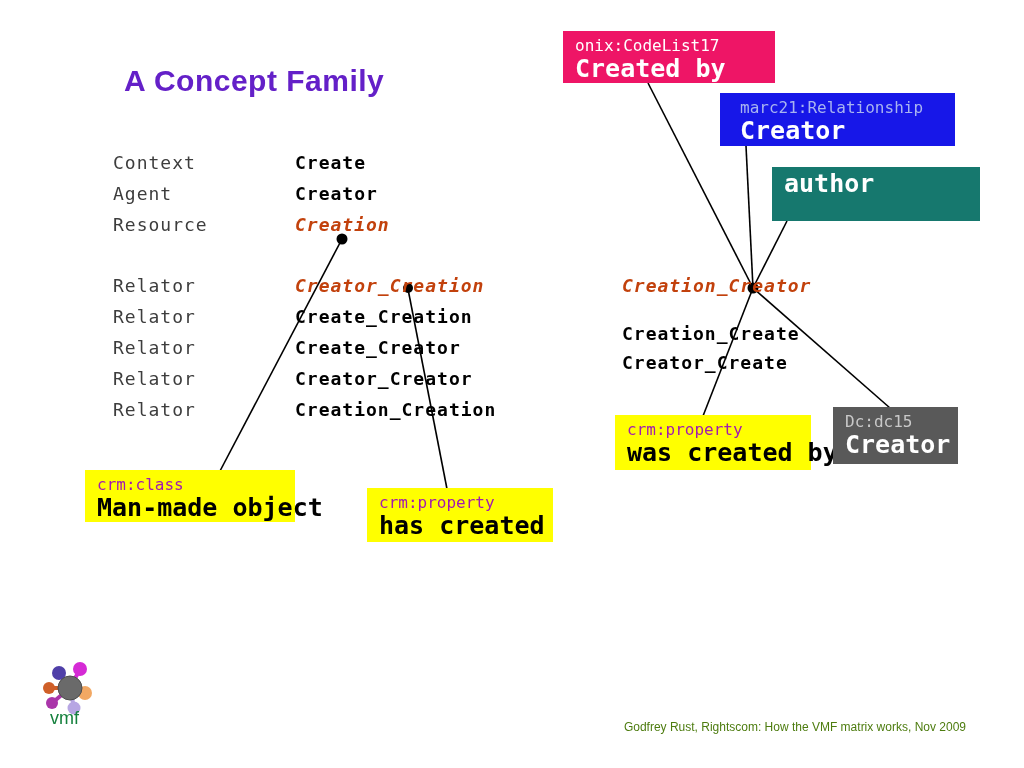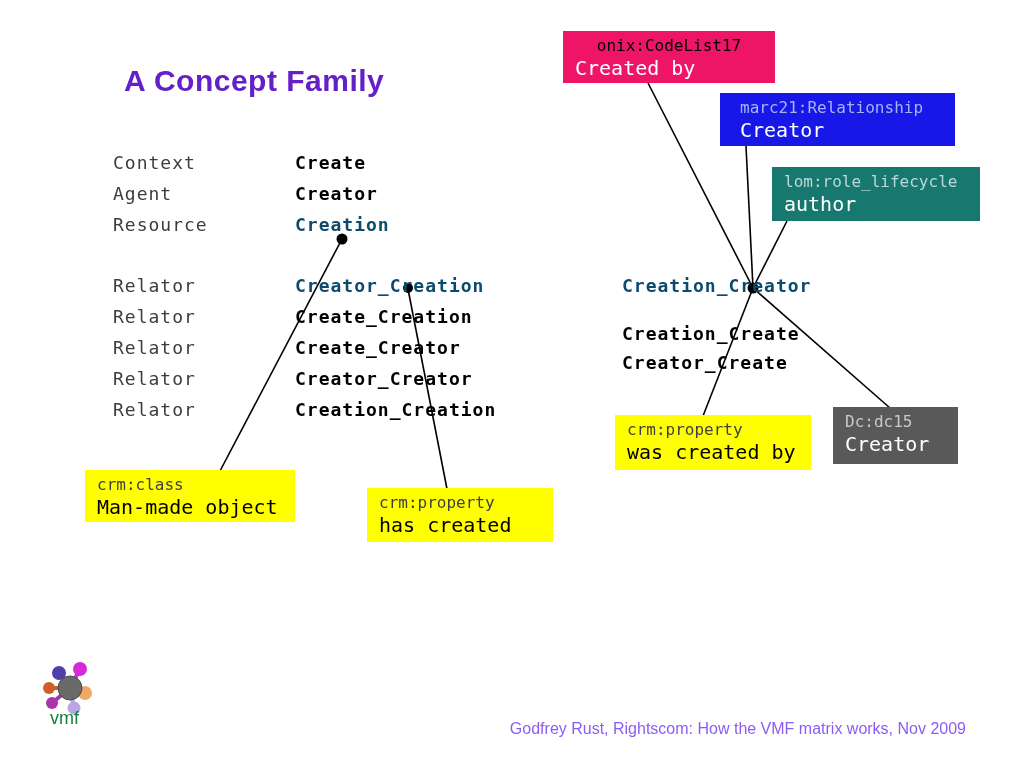--- a/index.html
+++ b/index.html
@@ -8,52 +8,52 @@
 
   .title{position:absolute;left:112px;top:52px;margin:12px;
          font-family:"Liberation Sans",sans-serif;font-weight:bold;
          font-size:30px;color:#6420C8;letter-spacing:0.5px;}
 
   
   .trow{position:absolute;left:113px;height:31px;line-height:31px;
         font-size:18px;letter-spacing:1px;white-space:nowrap;}
   .trow .lbl{display:inline-block;width:182px;color:#3d3d3d;font-weight:normal;}
   .trow .val{font-weight:bold;color:#000;}
-  .trow .val.pink{color:#0c4a6e;}
+  .trow .val.pink{color:#c2410c;font-style:italic;}
   .trow.rightcol{left:622px;}
 
   
   .connectors{position:absolute;left:0;top:0;pointer-events:none;}
   .conn{stroke:#000;stroke-width:1.6;}
 
   
   .callout{position:absolute;box-sizing:border-box;padding:4px 12px;}
   .callout .scheme{font-size:16px;line-height:21px;white-space:nowrap;}
-  .callout .term{font-size:20px;line-height:25px;font-weight:normal;white-space:nowrap;}
+  .callout .term{font-size:25px;line-height:25px;font-weight:bold;white-space:nowrap;}
   .co-onix{left:563px;top:31px;width:212px;height:52px;background:#EE1566;}
-  .co-onix .scheme{color:#000000;text-align:center;} .co-onix .term{color:#fff;}
+  .co-onix .scheme{color:#ffffff;} .co-onix .term{color:#fff;}
   .co-marc21{left:720px;top:93px;width:235px;height:53px;background:#1717E8;padding-left:20px;}
   .co-marc21 .scheme{color:#A8B4F0;} .co-marc21 .term{color:#fff;}
   .co-lom{left:772px;top:167px;width:208px;height:54px;background:#16786E;}
   .co-lom .scheme{color:#BCD8D4;} .co-lom .term{color:#fff;}
   .co-crmclass{left:85px;top:470px;width:210px;height:52px;background:#FFFF00;}
   .co-crmhas{left:367px;top:488px;width:186px;height:54px;background:#FFFF00;}
   .co-crmwas{left:615px;top:415px;width:196px;height:55px;background:#FFFF00;}
-  .co-crmclass .scheme,.co-crmhas .scheme,.co-crmwas .scheme{color:#404040;}
+  .co-crmclass .scheme,.co-crmhas .scheme,.co-crmwas .scheme{color:#a21caf;}
   .co-crmclass .term,.co-crmhas .term,.co-crmwas .term{color:#000;}
   .co-dc{left:833px;top:407px;width:125px;height:57px;background:#595959;}
   .co-dc .scheme{color:#C9C9C9;} .co-dc .term{color:#fff;}
 
   
   .logo{position:absolute;left:38px;top:650px;}
   .logo-text{position:absolute;left:50px;top:708px;
              font-family:"Liberation Sans",sans-serif;font-weight:normal;
              font-size:18px;color:#15803d;}
   .footer{position:absolute;right:58px;top:720px;
-          font-family:"Liberation Sans",sans-serif;font-size:16px;color:#8b5cf6;
+          font-family:"Liberation Sans",sans-serif;font-size:12px;color:#4d7c0f;
           white-space:nowrap;}
 </style>
 </head>
 <body>
 
 <div class="slide">
 
   <h1 class="title">A Concept Family</h1>
 
   <svg class="connectors" width="1024" height="768" viewBox="0 0 1024 768">
@@ -107,21 +107,20 @@
 
   <div class="callout co-onix">
     <div class="scheme">onix:CodeList17</div>
     <div class="term">Created by</div>
   </div>
   <div class="callout co-marc21">
     <div class="scheme">marc21:Relationship</div>
     <div class="term">Creator</div>
   </div>
   <div class="callout co-lom">
-    <div class="scheme">lom:role_lifecycle</div>
     <div class="term">author</div>
   </div>
   <div class="callout co-crmclass">
     <div class="scheme">crm:class</div>
     <div class="term">Man-made object</div>
   </div>
   <div class="callout co-crmhas">
     <div class="scheme">crm:property</div>
     <div class="term">has created</div>
   </div>

